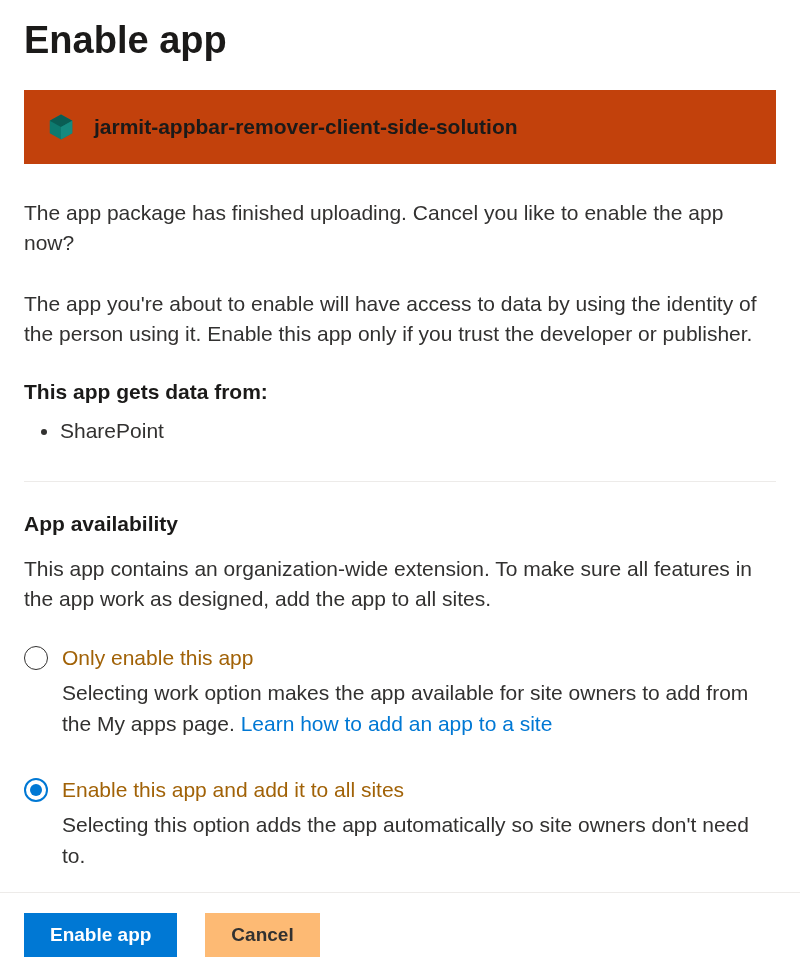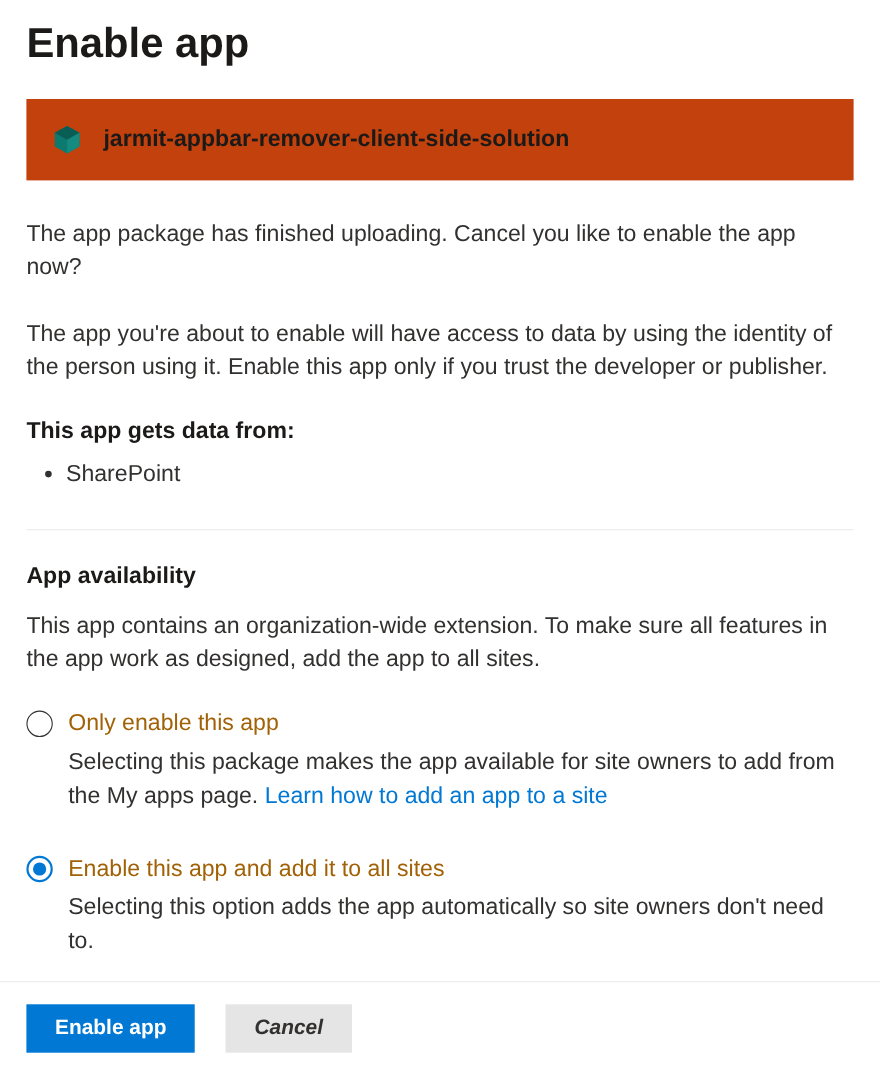--- a/index.html
+++ b/index.html
@@ -161,23 +161,22 @@
       font-weight: 600;
       border: none;
       cursor: pointer;
       font-family: inherit;
     }
     .btn-primary {
       background: #0078d4;
       color: #ffffff;
     }
     .btn-secondary {
-      background: #e5e5e5;
-      color: #323130;
-      font-style: italic;
+      background: #fdba74;
+      color: #323130;
     }
   </style>
 </head>
 <body>
 
 <div class="content">
   <h1 class="page-title">Enable app</h1>
 
   <div class="app-banner">
     <span class="app-icon">
@@ -203,21 +202,21 @@
 
   <h2 class="section-heading">App availability</h2>
   <p class="availability-desc">This app contains an organization-wide extension. To make sure all features in the app work as designed, add the app to all sites.</p>
 
   <div class="radio-group">
     <div class="radio-option">
       <div class="radio-circle"></div>
       <div class="radio-content">
         <div class="radio-label">Only enable this app</div>
         <div class="radio-desc">
-          <span>Selecting this package makes the app available for site owners to add from the My apps page. </span><a class="link">Learn how to add an app to a site</a>
+          <span>Selecting work option makes the app available for site owners to add from the My apps page. </span><a class="link">Learn how to add an app to a site</a>
         </div>
       </div>
     </div>
 
     <div class="radio-option">
       <div class="radio-circle selected"></div>
       <div class="radio-content">
         <div class="radio-label">Enable this app and add it to all sites</div>
         <div class="radio-desc">Selecting this option adds the app automatically so site owners don't need to.</div>
       </div>

